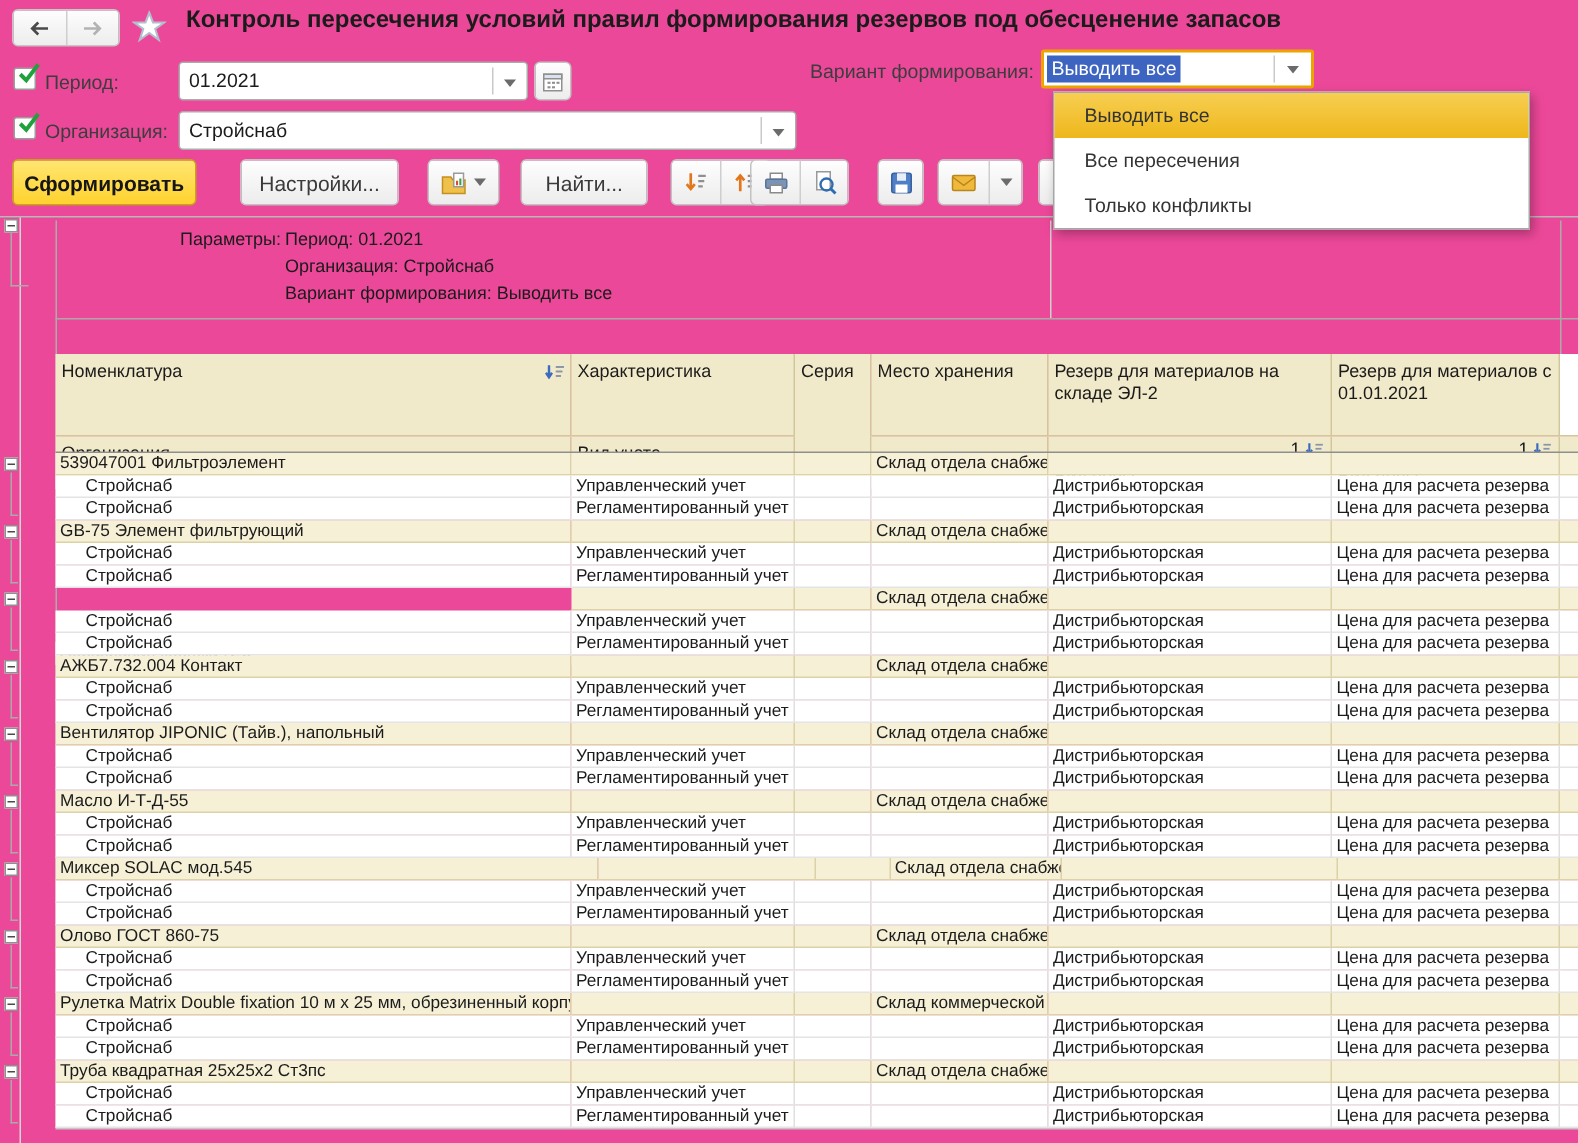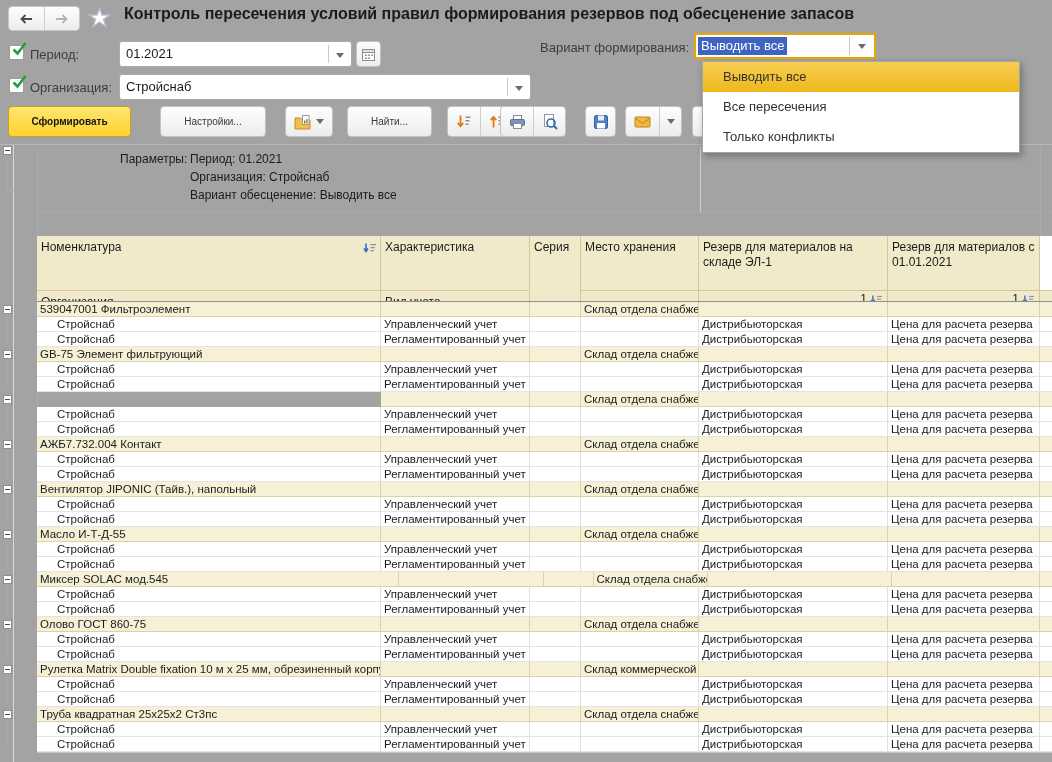--- a/index.html
+++ b/index.html
@@ -1,18 +1,18 @@
 <!DOCTYPE html>
 <html><head>
 <meta charset="utf-8">
 <style>
   * { margin:0; padding:0; box-sizing:border-box; }
   html,body { background:#fff; }
   body { font-family:"Liberation Sans","DejaVu Sans",sans-serif; color:#1b1b1b; }
-  #root { position:relative; width:1052px; height:762px; background:#a3a3a3; overflow:hidden; }
+  #root { position:relative; width:1052px; height:762px; background:#ec4899; overflow:hidden; }
   .abs { position:absolute; }
 
   
   .navgroup { position:absolute; left:8px; top:6px; width:72px; height:25px;
     border:1px solid #c6c6c6; border-radius:4px; background:linear-gradient(#fdfdfd,#ededed);
     display:flex; }
   .navhalf { flex:1; display:flex; align-items:center; justify-content:center; }
   .navhalf:first-child { border-right:1px solid #cecece; }
   .title { position:absolute; left:124px; top:5px; font-size:16px; font-weight:bold; white-space:nowrap; }
 
@@ -23,21 +23,21 @@
   .field { position:absolute; background:#fff; border:1px solid #ababab; border-radius:3px; font-size:13px; }
   .field .val { position:absolute; left:6px; top:4px; white-space:nowrap; }
   .field .div { position:absolute; top:3px; bottom:3px; width:1px; background:#c9c9c9; }
   .tri { width:0; height:0; border-left:4px solid transparent; border-right:4px solid transparent; border-top:5px solid #6b6b6b; }
   .field .tri { position:absolute; top:11px; }
   .sqbtn { position:absolute; border:1px solid #c2c2c2; border-radius:4px; background:linear-gradient(#fdfdfd,#ededed);
     display:flex; align-items:center; justify-content:center; }
 
   
   .btn { position:absolute; height:31px; border:1px solid #c2c2c2; border-radius:4px;
-    background:linear-gradient(#fefefe,#ececec); font-size:10px; color:#3a3a3a;
+    background:linear-gradient(#fefefe,#ececec); font-size:14px; color:#3a3a3a;
     display:flex; align-items:center; justify-content:center; white-space:nowrap; }
   .btn.yellow { background:linear-gradient(#ffe671,#ffd22e); border:1px solid #c9a21b; color:#161616; font-weight:600; }
   .btngroup { position:absolute; height:31px; border:1px solid #c2c2c2; border-radius:4px;
     background:linear-gradient(#fefefe,#ececec); display:flex; }
   .bghalf { display:flex; align-items:center; justify-content:center; }
   .bghalf + .bghalf { border-left:1px solid #cecece; }
   .sep { position:absolute; left:0; top:144px; width:1052px; height:1px; background:#b8b8b8; }
 
   
   .gbox { position:absolute; width:9px; height:9px; border:1px solid #8f8f8f; background:#fff; }
@@ -242,37 +242,37 @@
   <div class="vline" style="left:37px;top:147px;height:605px;background:#ababab;"></div>
   <div class="vline" style="left:1040px;top:147px;height:605px;background:#ababab;"></div>
   <div class="vline" style="left:700px;top:147px;height:65px;background:#cfcfcf;"></div>
   <div class="hline" style="left:37px;top:212px;width:1015px;background:#a9a9a9;"></div>
   <div class="hline" style="left:37px;top:301px;width:1015px;background:#8f8f8f;z-index:5;"></div>
   <div class="hline" style="left:37px;top:752px;width:1015px;background:#c6c6c6;"></div>
 
   <div class="ptext" style="left:120px;top:152px;">Параметры:</div>
   <div class="ptext" style="left:190px;top:152px;">Период: 01.2021</div>
   <div class="ptext" style="left:190px;top:170px;">Организация: Стройснаб</div>
-  <div class="ptext" style="left:190px;top:188px;">Вариант обесценение: Выводить все</div>
+  <div class="ptext" style="left:190px;top:188px;">Вариант формирования: Выводить все</div>
 
   <div id="thead">
     <div class="hcell" style="left:0;top:0;width:344px;height:55px;display:flex;align-items:flex-start;">
       <span style="flex:1;">Номенклатура</span>
       <svg width="14" height="10" viewBox="0 0 14 10" style="margin-top:3px;">
         <path d="M3 0.5 v6.5" stroke="#3a6bc0" stroke-width="1.6" fill="none"></path>
         <path d="M1 5.5 L3 8.5 L5 5.5" fill="none" stroke="#3a6bc0" stroke-width="1.6"></path>
         <rect x="7.5" y="1" width="5.5" height="1.3" fill="#8b95a8"></rect>
           <rect x="7.5" y="4" width="4.5" height="1.3" fill="#8b95a8"></rect>
           <rect x="7.5" y="7" width="3.5" height="1.3" fill="#8b95a8"></rect>
       </svg>
     </div>
     <div class="hcell" style="left:344px;top:0;width:149px;height:55px;">Характеристика</div>
     <div class="hcell" style="left:493px;top:0;width:51px;height:70px;">Серия</div>
     <div class="hcell" style="left:544px;top:0;width:118px;height:55px;">Место хранения</div>
-    <div class="hcell" style="left:662px;top:0;width:189px;height:55px;">Резерв для материалов на складе ЭЛ-1</div>
+    <div class="hcell" style="left:662px;top:0;width:189px;height:55px;">Резерв для материалов на складе ЭЛ-2</div>
     <div class="hcell" style="left:851px;top:0;width:152px;height:55px;">Резерв для материалов с 01.01.2021</div>
     <div class="hcell" style="left:1003px;top:0;width:12px;height:55px;background:#fff;border-right:none;"></div>
 
     <div class="hcell" style="left:0;top:55px;width:344px;height:35px;">Организация</div>
     <div class="hcell" style="left:344px;top:55px;width:149px;height:35px;">Вид учета</div>
     <div class="hcell" style="left:493px;top:55px;width:51px;height:35px;"></div>
     <div class="hcell" style="left:544px;top:55px;width:118px;height:35px;"></div>
 
     <div class="hcell sort1" style="left:662px;top:55px;width:189px;height:18px;">
       <span>1</span>

